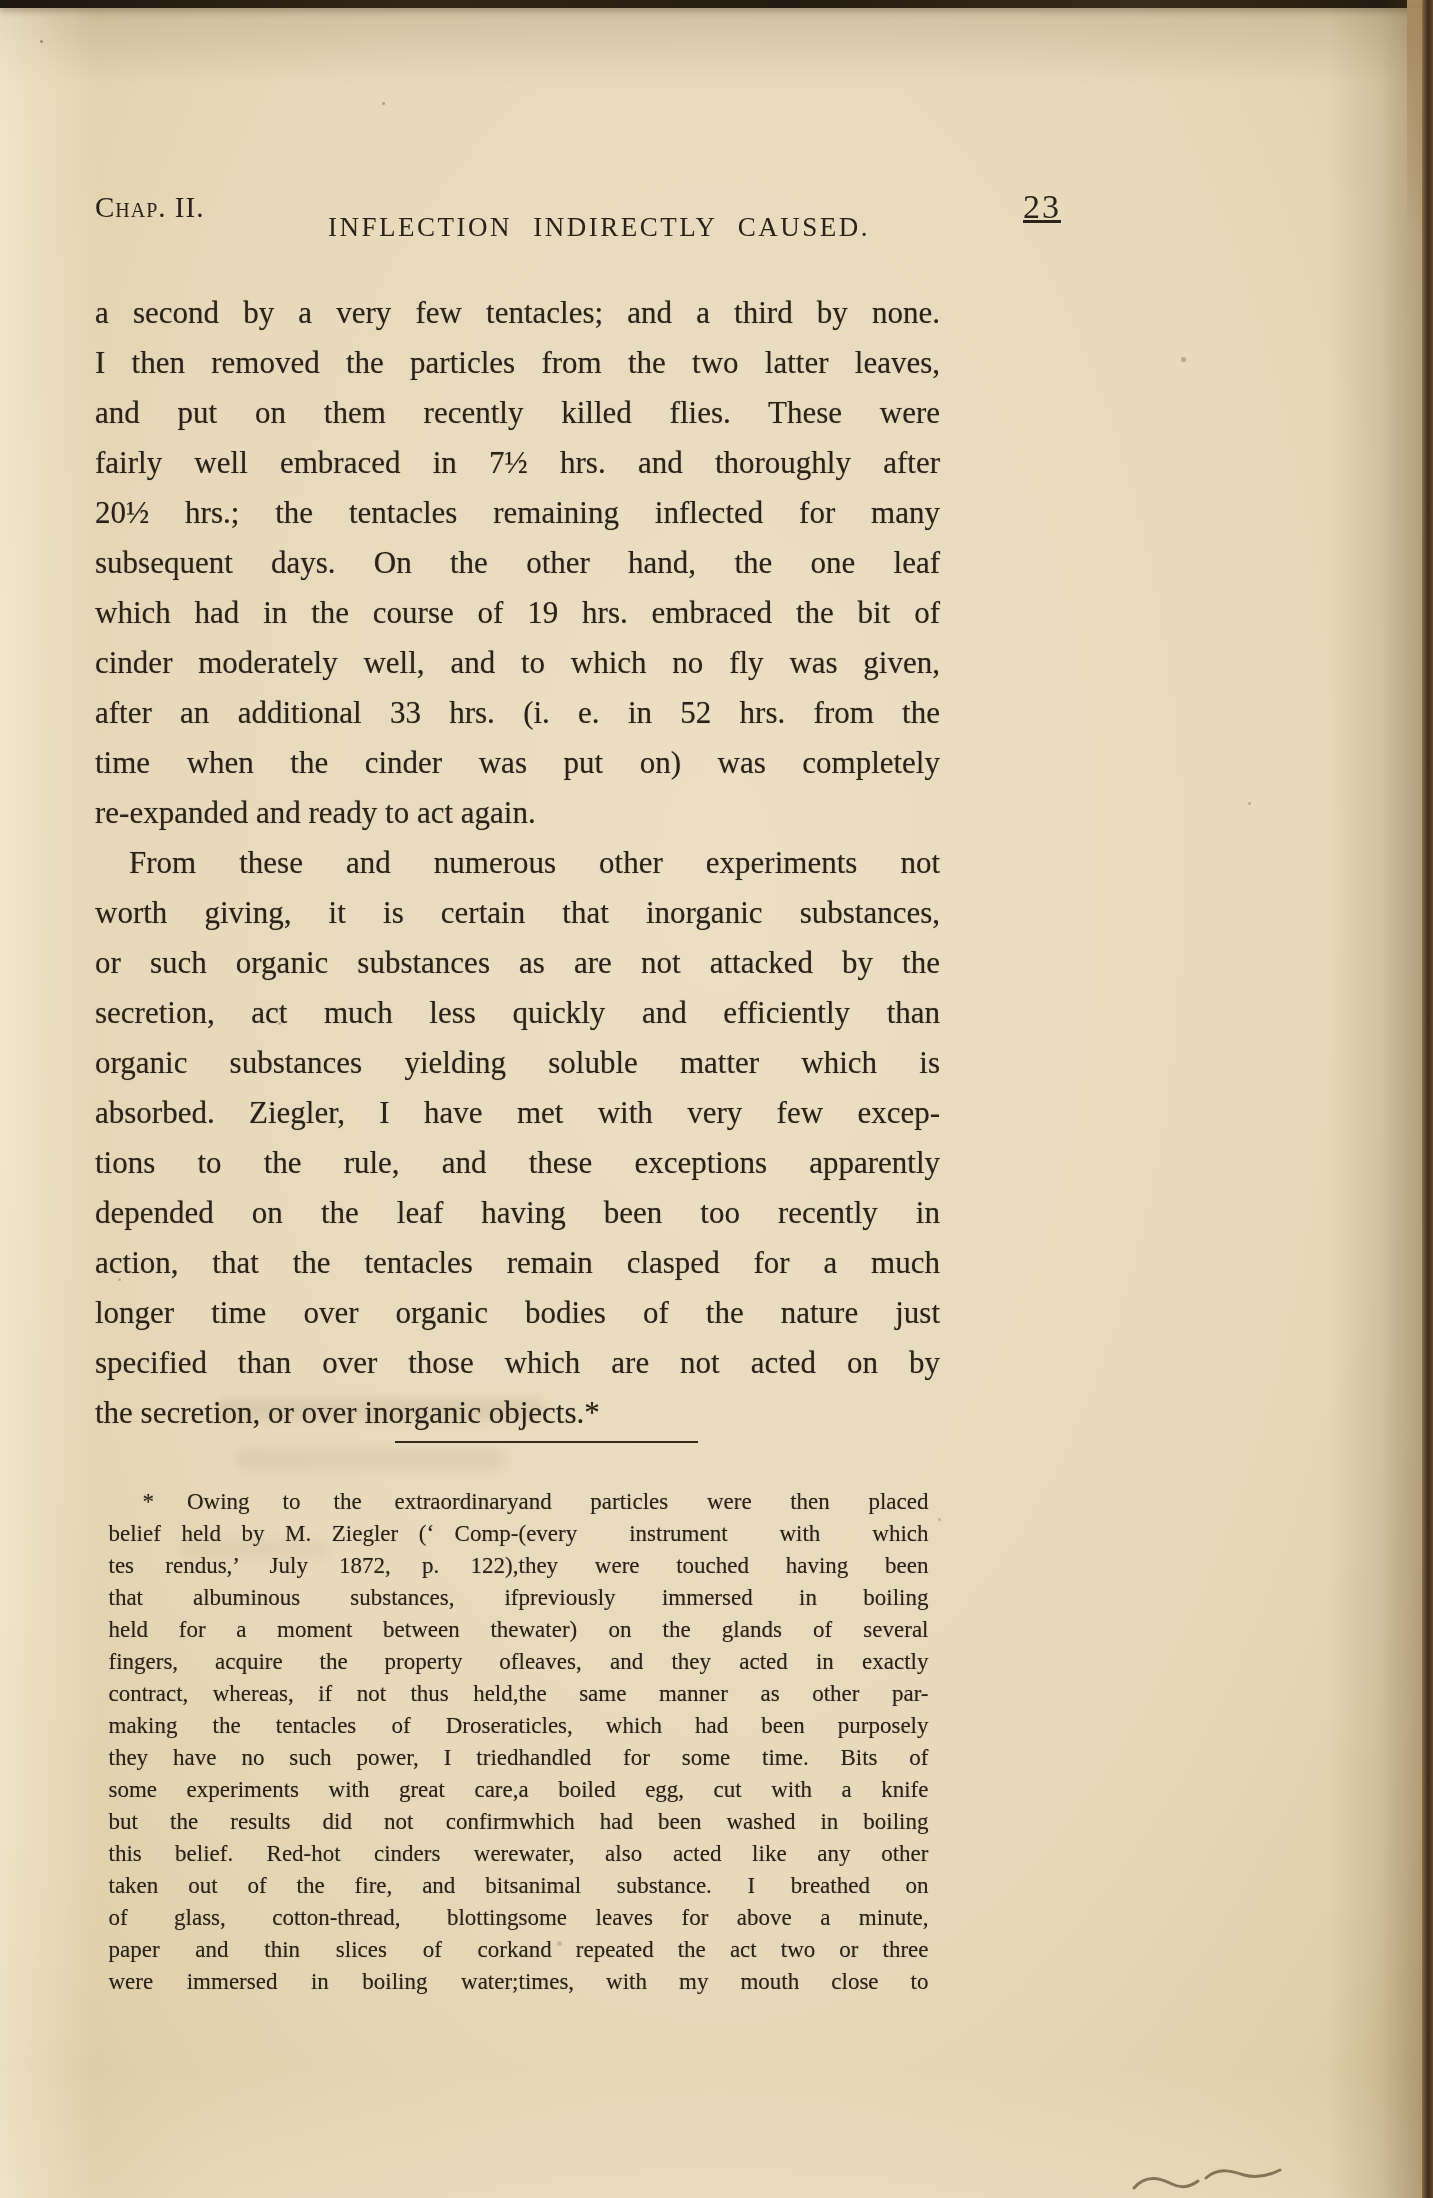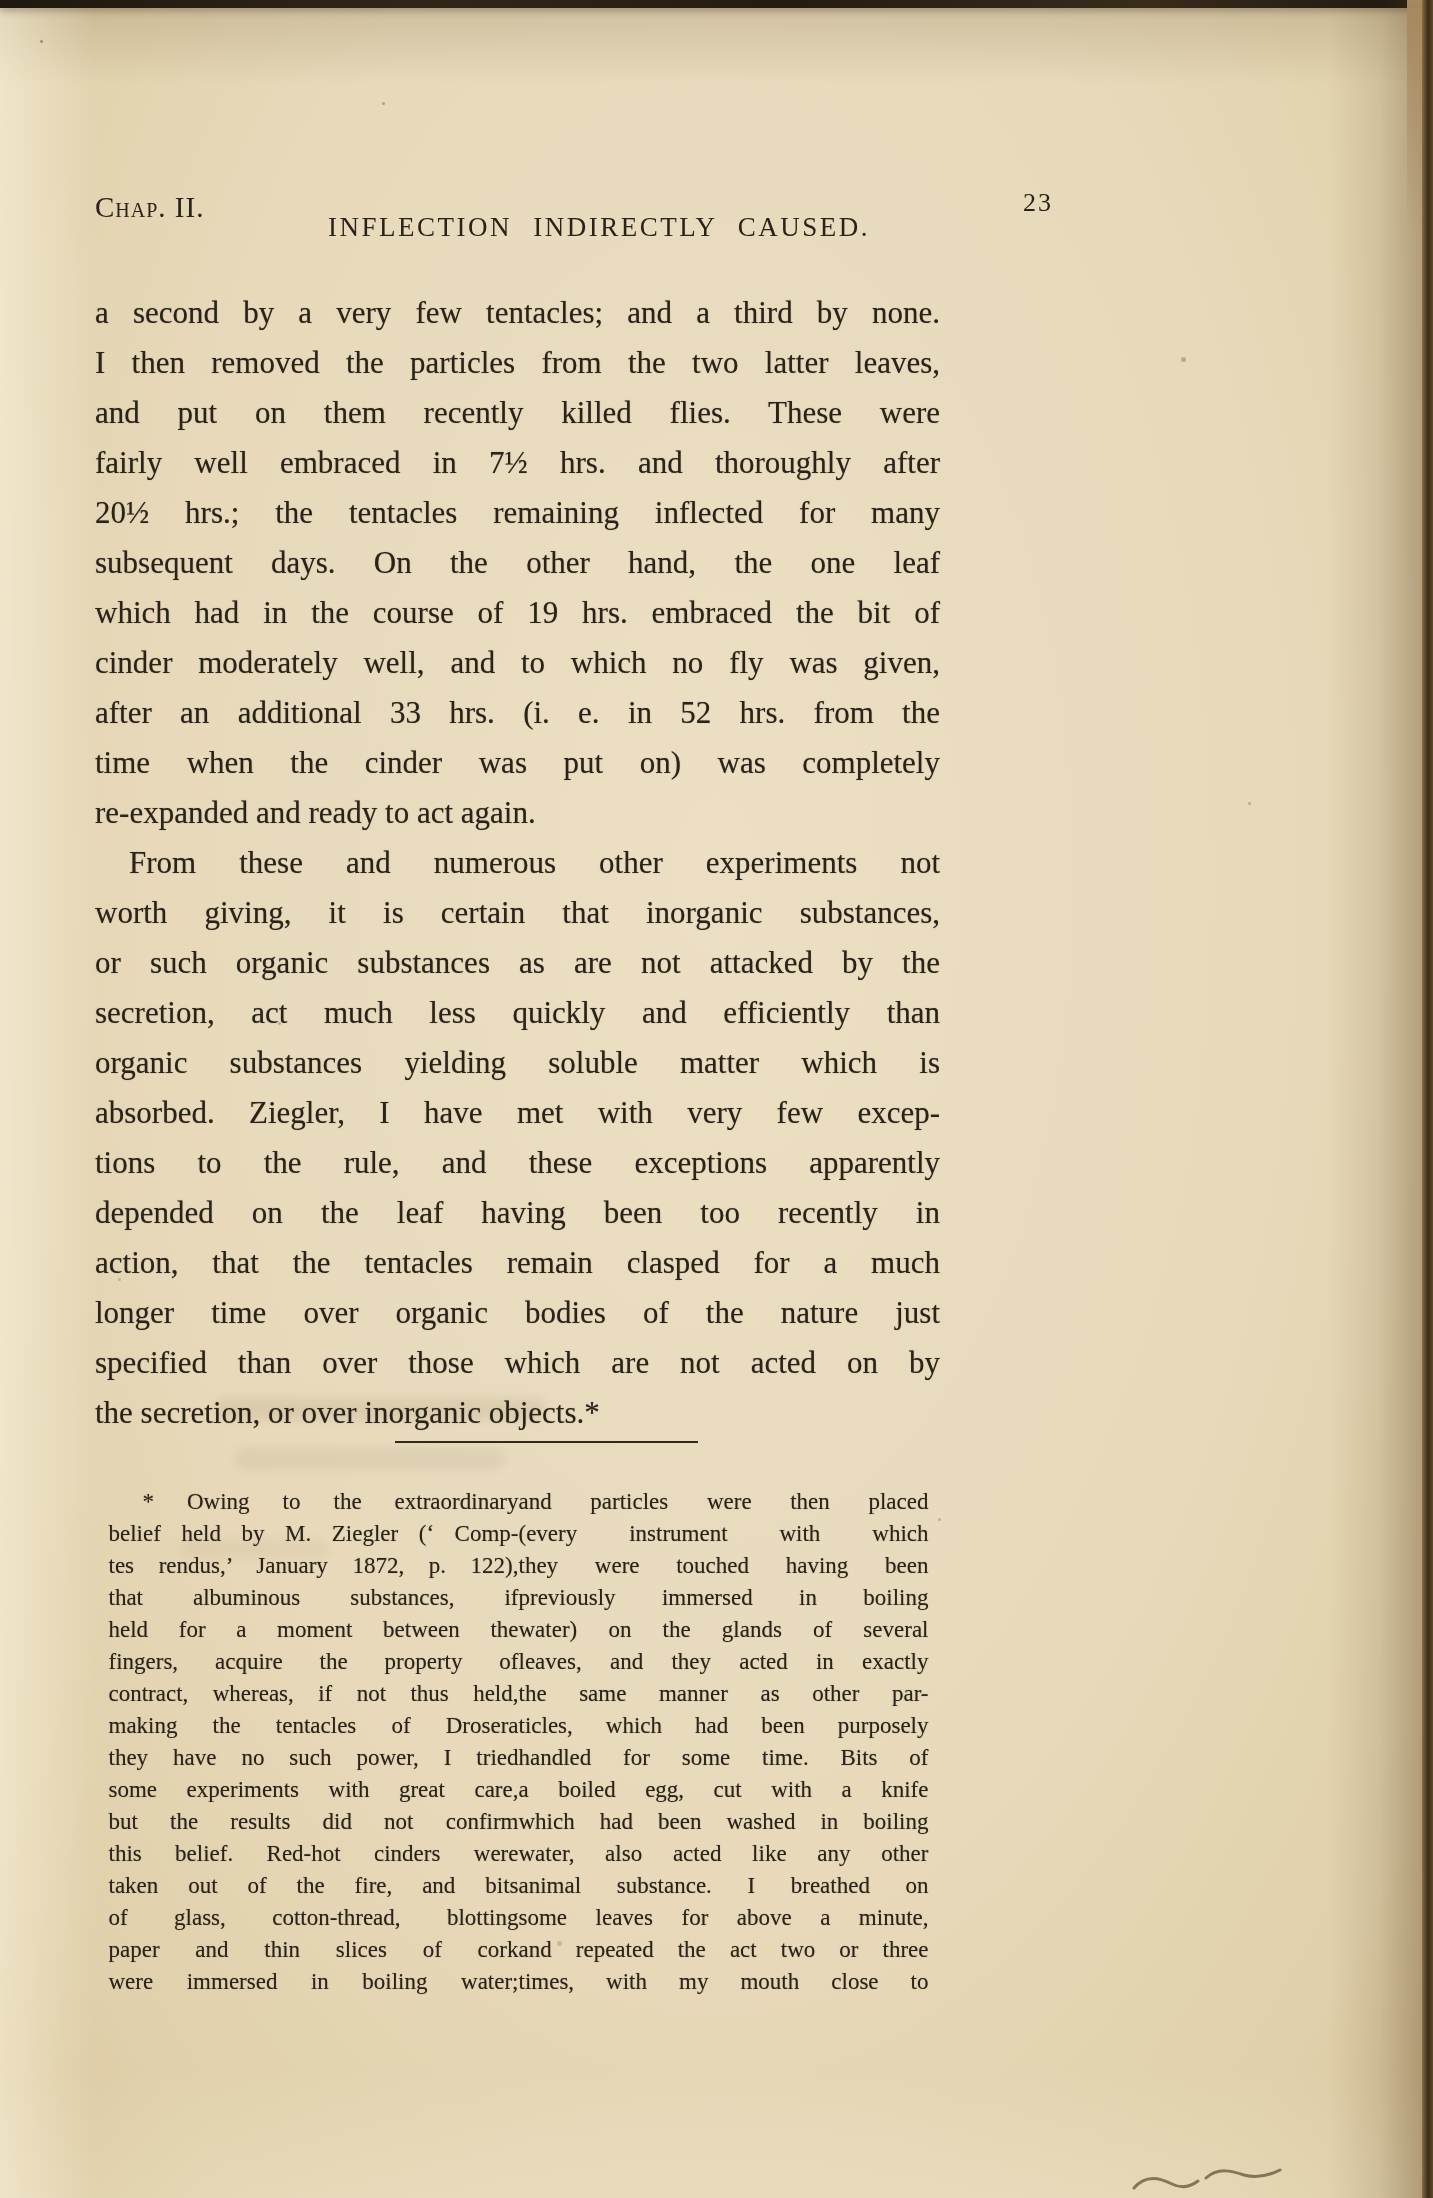--- a/index.html
+++ b/index.html
@@ -41,21 +41,21 @@
   
   .running-head { position: absolute; left: 95px; top: 188px; width: 970px; height: 40px; }
   .chapter {
     position: absolute; left: 0; top: 3px;
     font-variant: small-caps; font-size: 29px; letter-spacing: 1px; text-align: center;
   }
   .title {
     position: absolute; left: 233px; top: 5px;
     font-size: 27px; letter-spacing: 2.5px; word-spacing: 12px; margin-top: 19px;
   }
-  .pageno { position: absolute; left: 928px; top: 0; font-size: 26px; letter-spacing: 2px; }
+  .pageno { position: absolute; left: 928px; top: 0; font-size: 34px; letter-spacing: 2px; text-decoration: underline; }
 
   
   .body-text { position: absolute; left: 95px; top: 288px; width: 845px; }
   .line {
     line-height: 50px; font-size: 31px; white-space: nowrap;
     text-align: justify; text-align-last: justify;
     text-shadow: 0 0 1px rgba(42,35,26,.45);
   }
   .para .line:last-child { text-align-last: left; }
   .indent-first .line:first-child, .indent-first .fn-line:first-child { text-indent: 34px; }
@@ -147,21 +147,21 @@
         <div class="line">the secretion, or over inorganic objects.*</div>
       </div>
   </main>
 
   <div class="fn-divider"></div>
 
   <section class="footnote">
     <div class="fn-col indent-first">
         <div class="fn-line">* Owing to the extraordinary</div>
         <div class="fn-line">belief held by M. Ziegler (‘ Comp-</div>
-        <div class="fn-line">tes rendus,’ January 1872, p. 122),</div>
+        <div class="fn-line">tes rendus,’ July 1872, p. 122),</div>
         <div class="fn-line">that albuminous substances, if</div>
         <div class="fn-line">held for a moment between the</div>
         <div class="fn-line">fingers, acquire the property of</div>
         <div class="fn-line">contract, whereas, if not thus held,</div>
         <div class="fn-line">making the tentacles of Drosera</div>
         <div class="fn-line">they have no such power, I tried</div>
         <div class="fn-line">some experiments with great care,</div>
         <div class="fn-line">but the results did not confirm</div>
         <div class="fn-line">this belief. Red-hot cinders were</div>
         <div class="fn-line">taken out of the fire, and bits</div>

